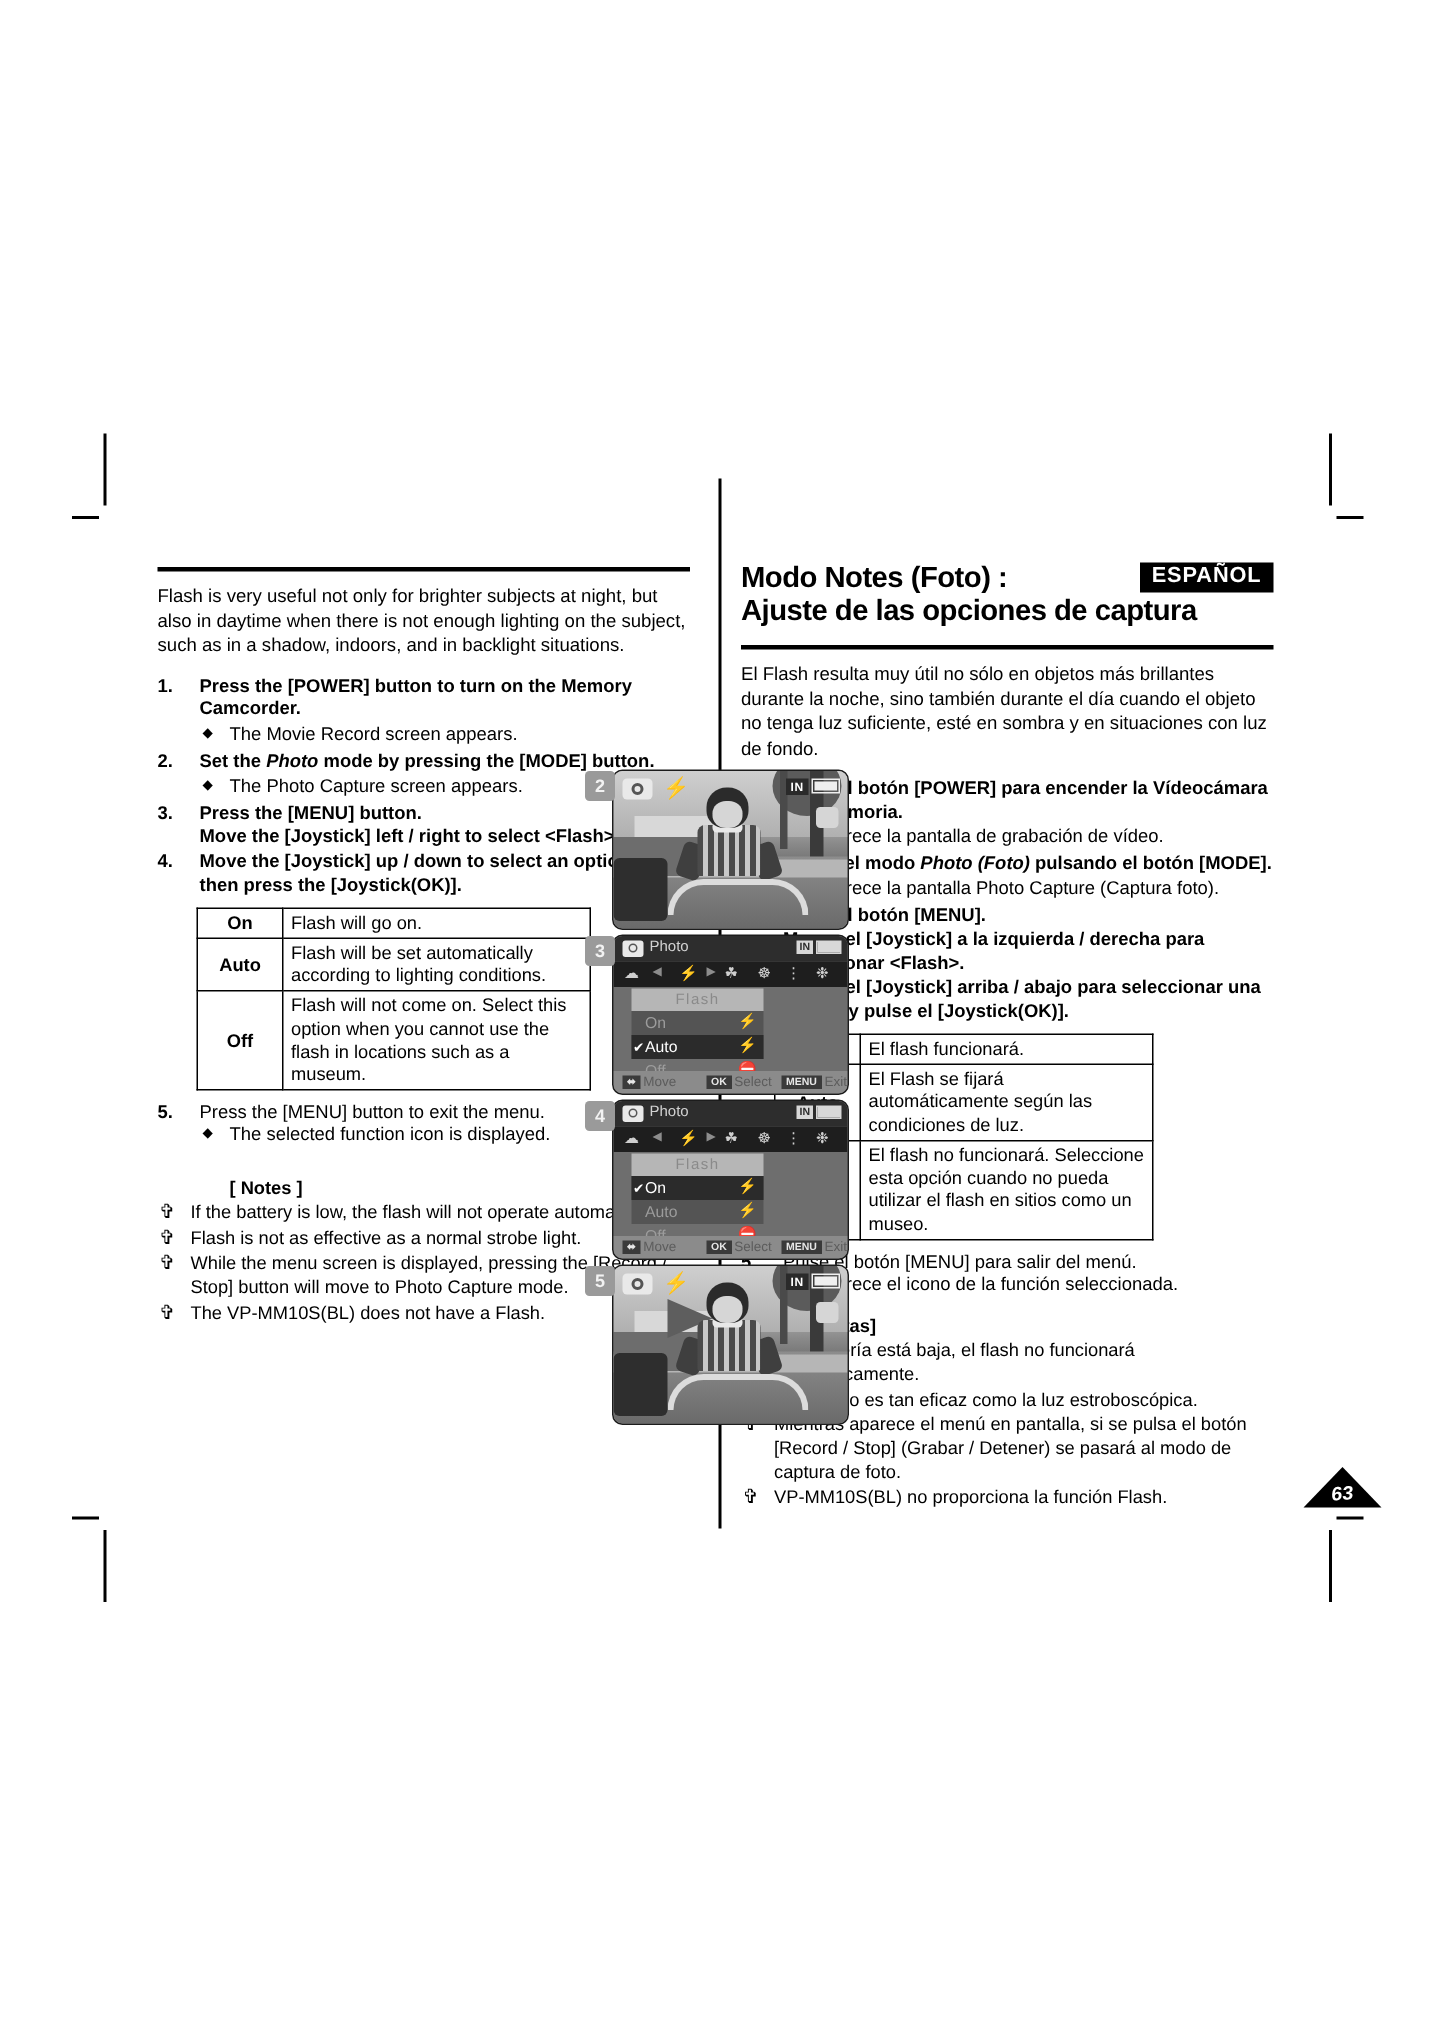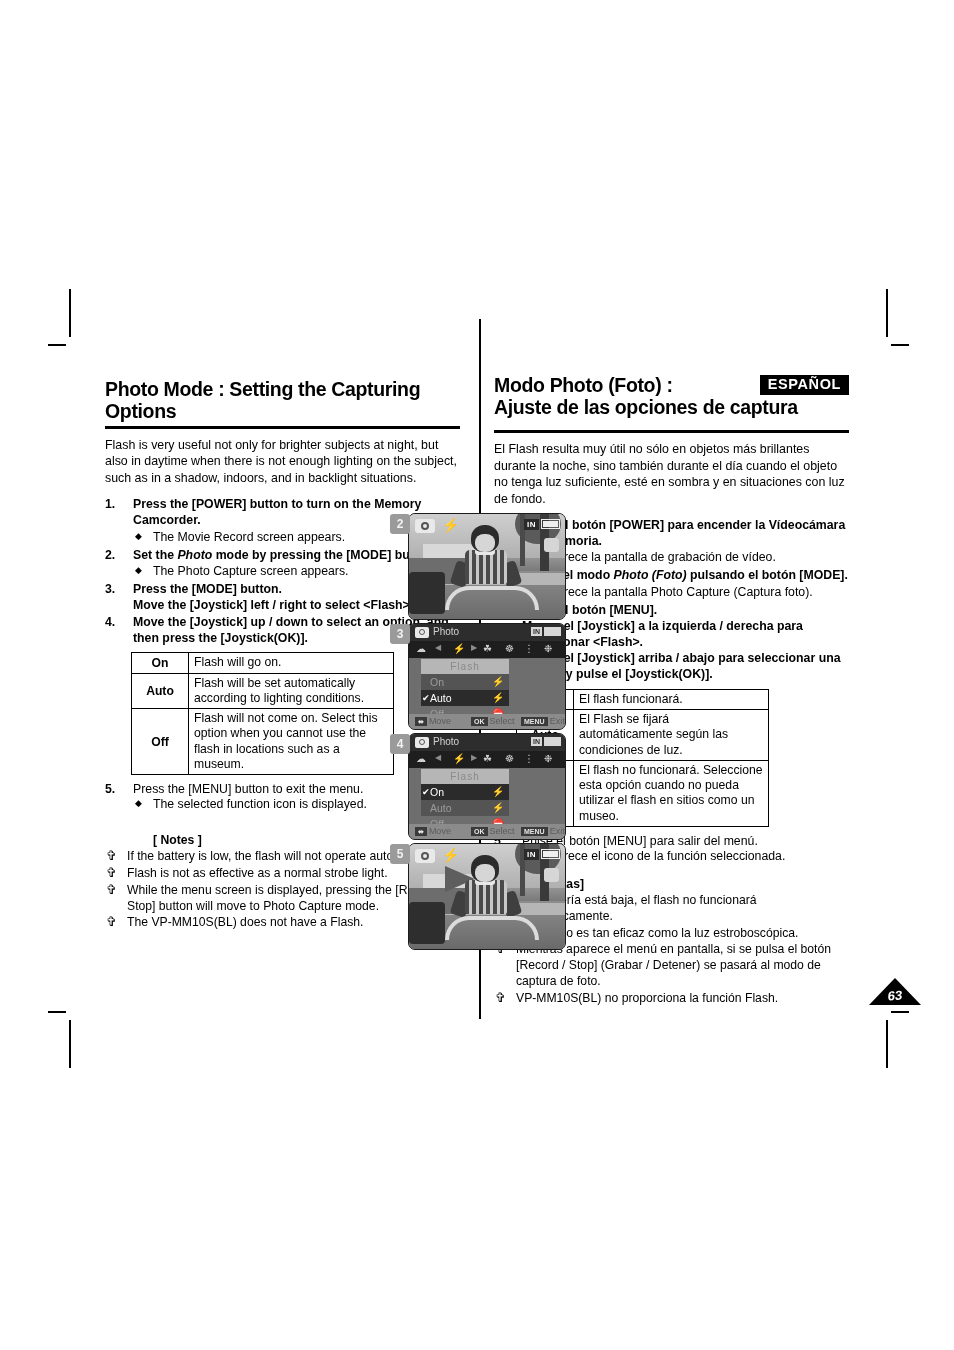--- a/index.html
+++ b/index.html
@@ -179,44 +179,41 @@
   <div class="crop" style="left:69px;top:1020px;width:2px;height:48px;"></div>
   <div class="crop" style="left:48px;top:1011px;width:18px;height:2px;"></div>
   <div class="crop" style="left:886px;top:1020px;width:2px;height:48px;"></div>
   <div class="crop" style="left:891px;top:1011px;width:18px;height:2px;"></div>
 
   <div class="content">
 
     <div class="divider"></div>
 
     <div class="col col-en">
-      <div class="title">
-        <span>Photo Mode : Setting the Capturing Options</span>
-      </div>
       <div class="rule"></div>
       <div class="intro">Flash is very useful not only for brighter subjects at night, but also in daytime when there is not enough lighting on the subject, such as in a shadow, indoors, and in backlight situations.</div>
 
       <ol class="steps">
         <li>
           <span class="num">1.</span>
           <span class="stext">Press the [POWER] button to turn on the Memory Camcorder.</span>
           <ul class="bullets">
             <li><span class="dia">◆</span><span>The Movie Record screen appears.</span></li>
           </ul>
         </li>
         <li>
           <span class="num">2.</span>
           <span class="stext"><span>Set the </span><em>Photo</em><span> mode by pressing the [MODE] button.</span></span>
           <ul class="bullets">
             <li><span class="dia">◆</span><span>The Photo Capture screen appears.</span></li>
           </ul>
         </li>
         <li>
           <span class="num">3.</span>
-          <span class="stext">Press the [MODE] button.</span>
+          <span class="stext">Press the [MENU] button.</span>
           <div class="stext">Move the [Joystick] left / right to select &lt;Flash&gt;.</div>
         </li>
         <li>
           <span class="num">4.</span>
           <span class="stext">Move the [Joystick] up / down to select an option, and then press the [Joystick(OK)].</span>
         </li>
       </ol>
 
       <table class="opts">
         <tbody>
@@ -255,21 +252,21 @@
           <li><span class="mk">✞</span><span>While the menu screen is displayed, pressing the [Record / Stop] button will move to Photo Capture mode.</span></li>
           <li><span class="mk">✞</span><span>The VP-MM10S(BL) does not have a Flash.</span></li>
         </ul>
       </div>
     </div>
 
     <div class="col col-es">
       <div class="badge-row es">
         <span class="lang-badge">ESPAÑOL</span>
         <div class="title" style="position:absolute;left:0;top:-4px;">
-          <span>Modo Photo (Foto) :</span>
+          <span>Modo Notes (Foto) :</span>
           <span class="l2">Ajuste de las opciones de captura</span>
         </div>
       </div>
       <div style="height:30px"></div>
       <div class="rule"></div>
       <div class="intro">El Flash resulta muy útil no sólo en objetos más brillantes durante la noche, sino también durante el día cuando el objeto no tenga luz suficiente, esté en sombra y en situaciones con luz de fondo.</div>
 
       <ol class="steps">
         <li>
           <span class="num">1.</span>

